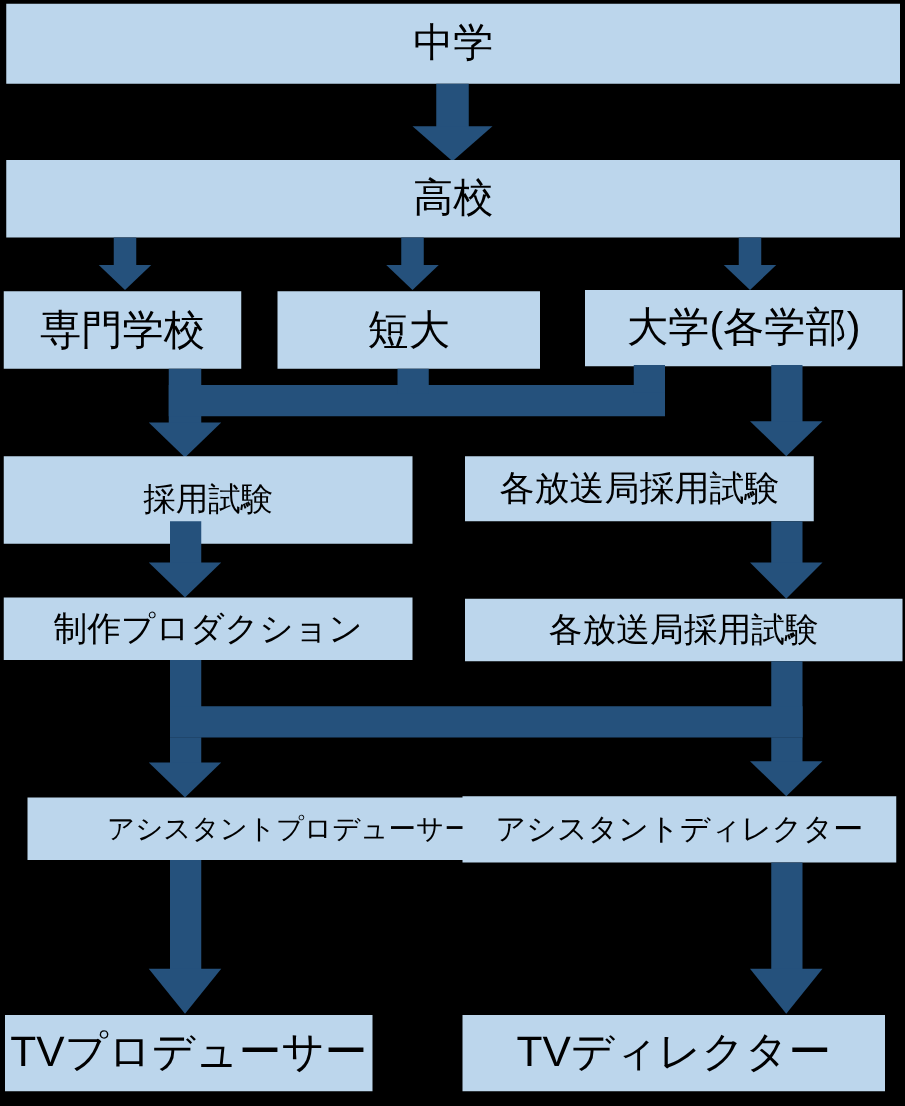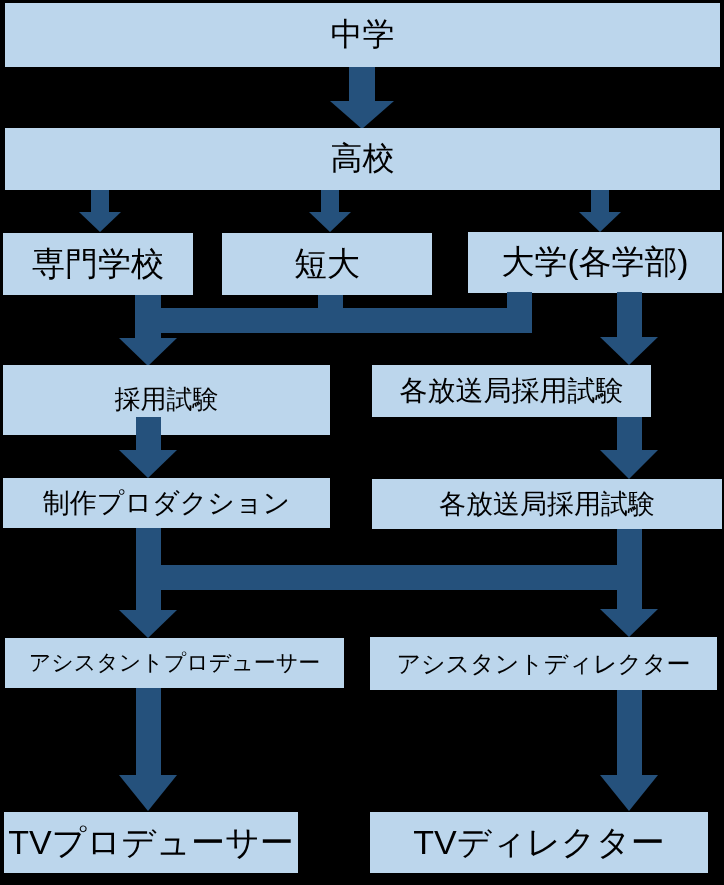--- a/index.html
+++ b/index.html
@@ -21,21 +21,21 @@
   
   #n-chugaku       {left:5px;  top:3px;   width:715px;height:64px;font-size:32px;}
   #n-koko          {left:5px;  top:128px; width:715px;height:62px;font-size:32px;}
   #n-senmon        {left:3px;  top:233px; width:190px;height:62px;font-size:33px;}
   #n-tandai        {left:222px;top:233px; width:210px;height:62px;font-size:33px;}
   #n-daigaku       {left:468px;top:232px; width:254px;height:61px;font-size:33px;}
   #n-saiyo         {left:3px;  top:365px; width:327px;height:70px;font-size:26px;}
   #n-kakuhoso      {left:372px;top:365px; width:279px;height:52px;font-size:28px;}
   #n-seisakupro    {left:3px;  top:478px; width:327px;height:50px;font-size:27px;}
   #n-hososeisaku   {left:372px;top:479px; width:350px;height:50px;font-size:27px;}
-  #n-asst-producer {left:5px;  top:638px; width:339px;height:50px;font-size:22px;}
+  #n-asst-producer {left:22px;  top:638px; width:339px;height:50px;font-size:22px;padding-left:40px;}
   #n-asst-director {left:370px;top:637px; width:347px;height:53px;font-size:24px;}
   #n-tv-producer   {left:4px;  top:812px; width:294px;height:61px;font-size:34px;}
   #n-tv-director   {left:370px;top:812px; width:338px;height:61px;font-size:34px;}
 </style>
 </head>
 <body>
 
 <div id="canvas">
 
   <div class="node" id="n-chugaku">中学</div>

